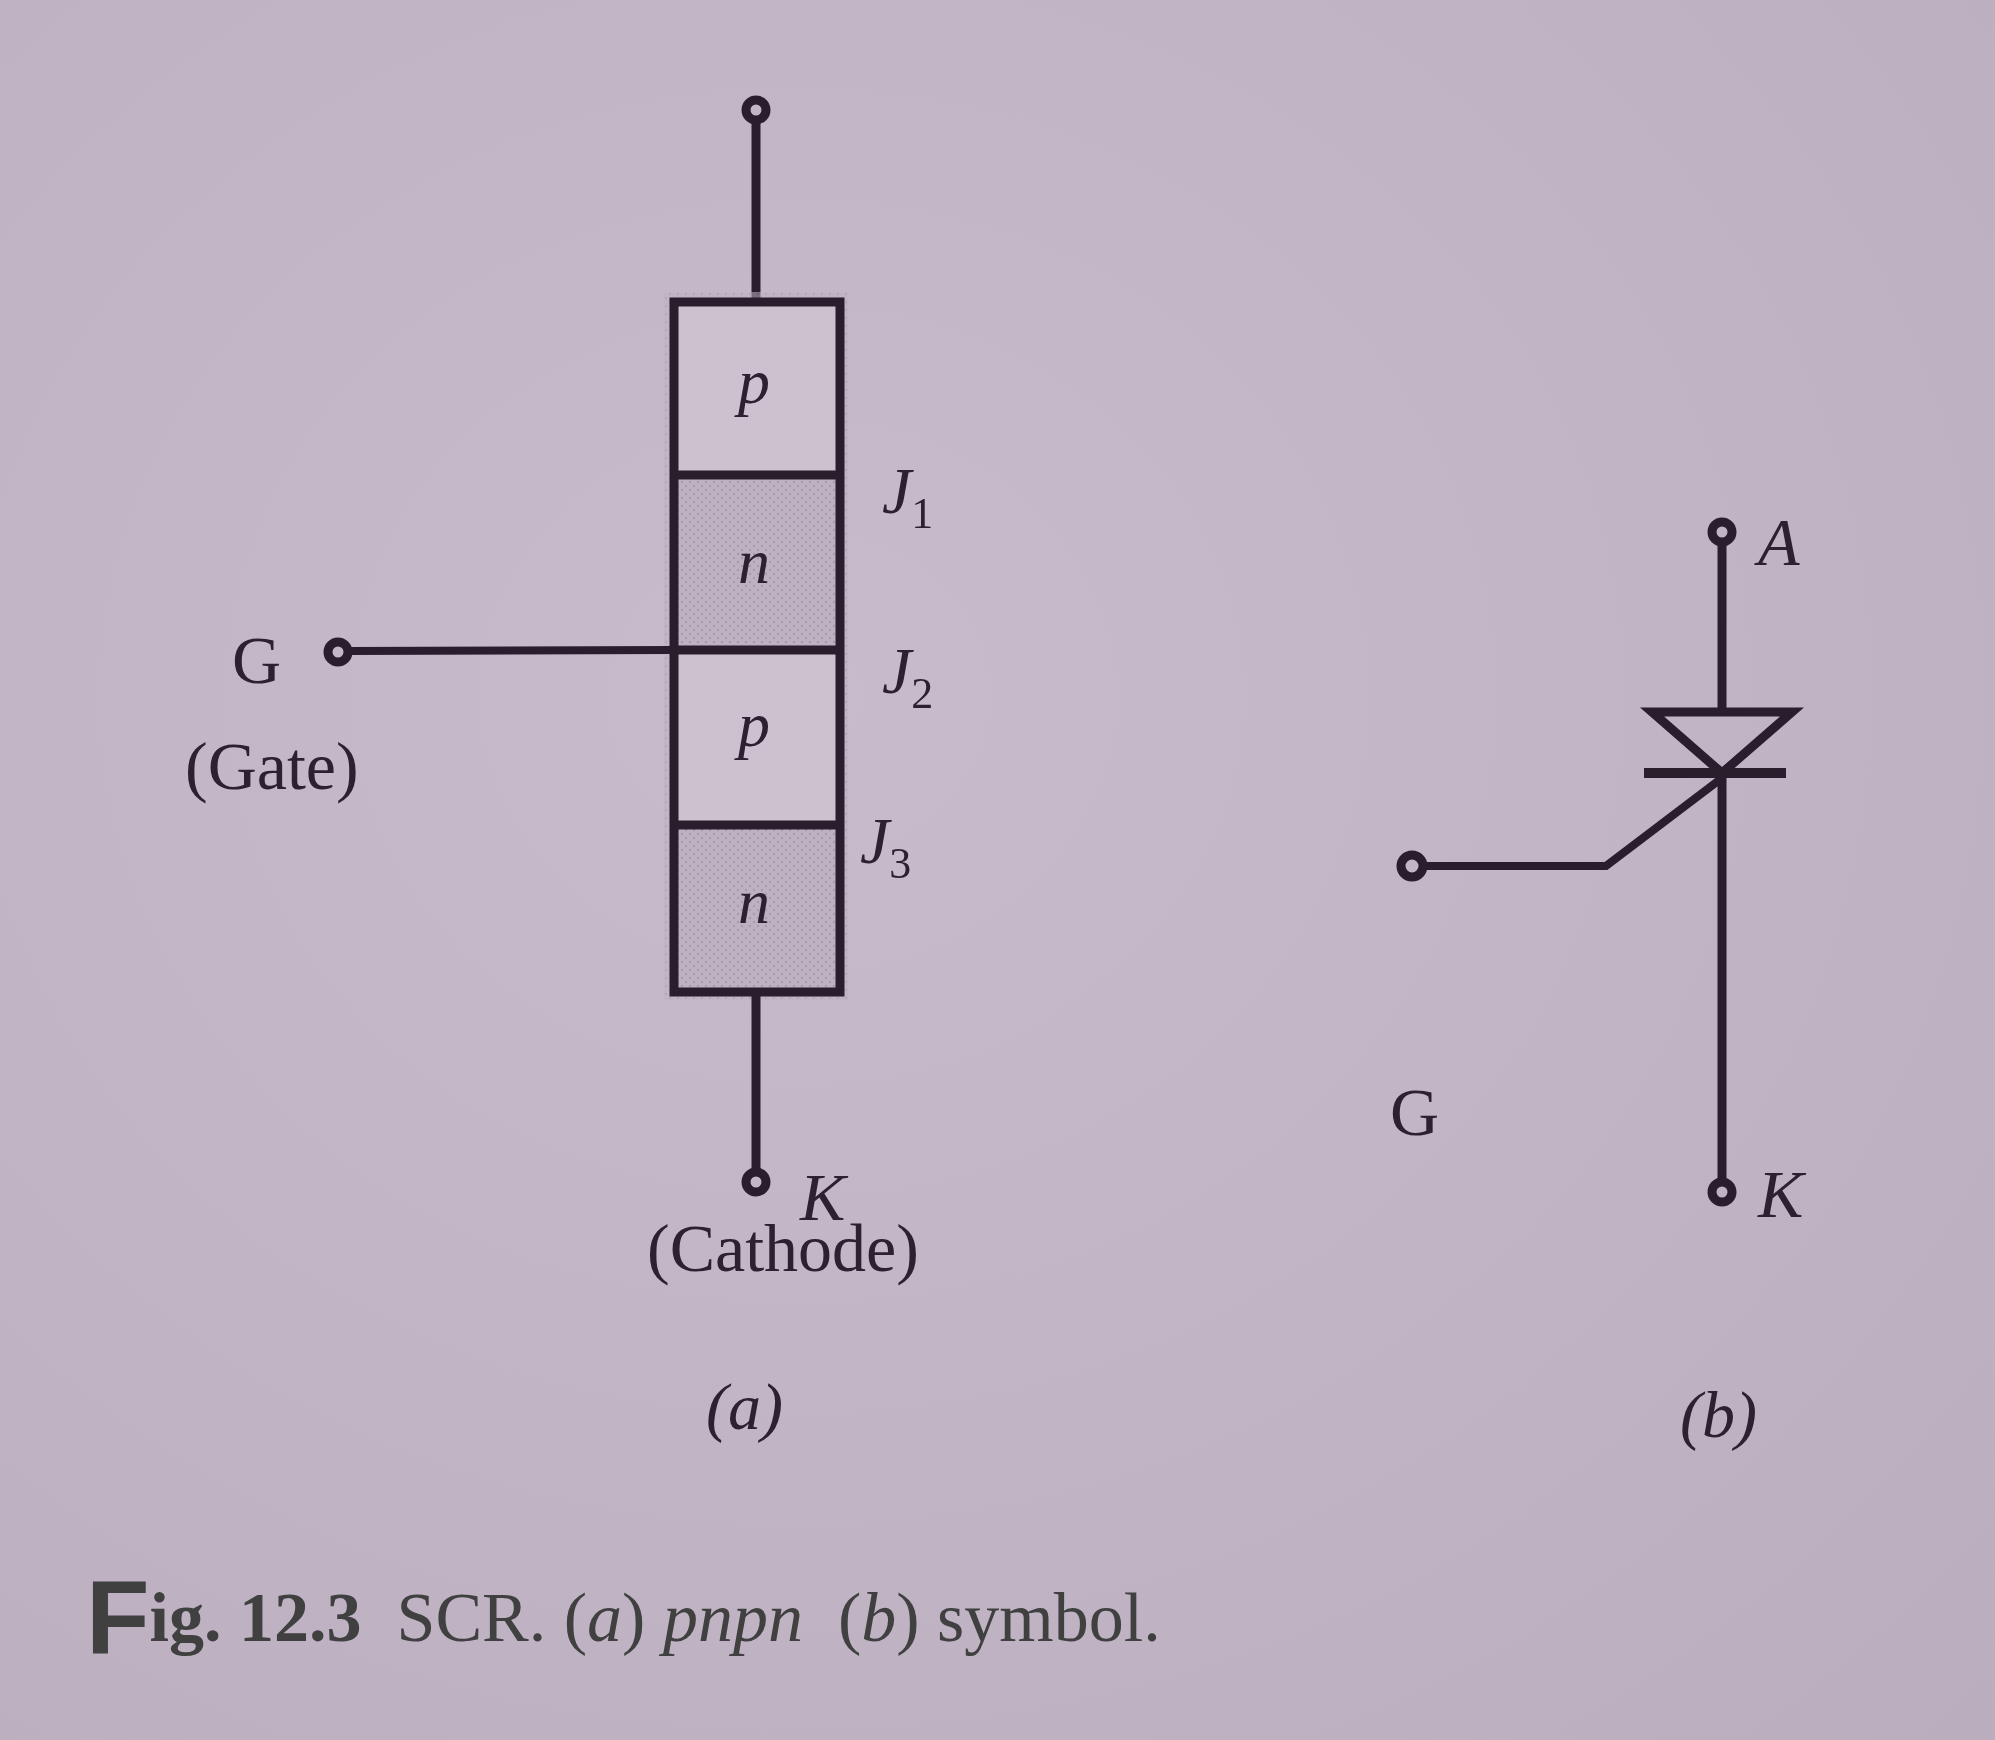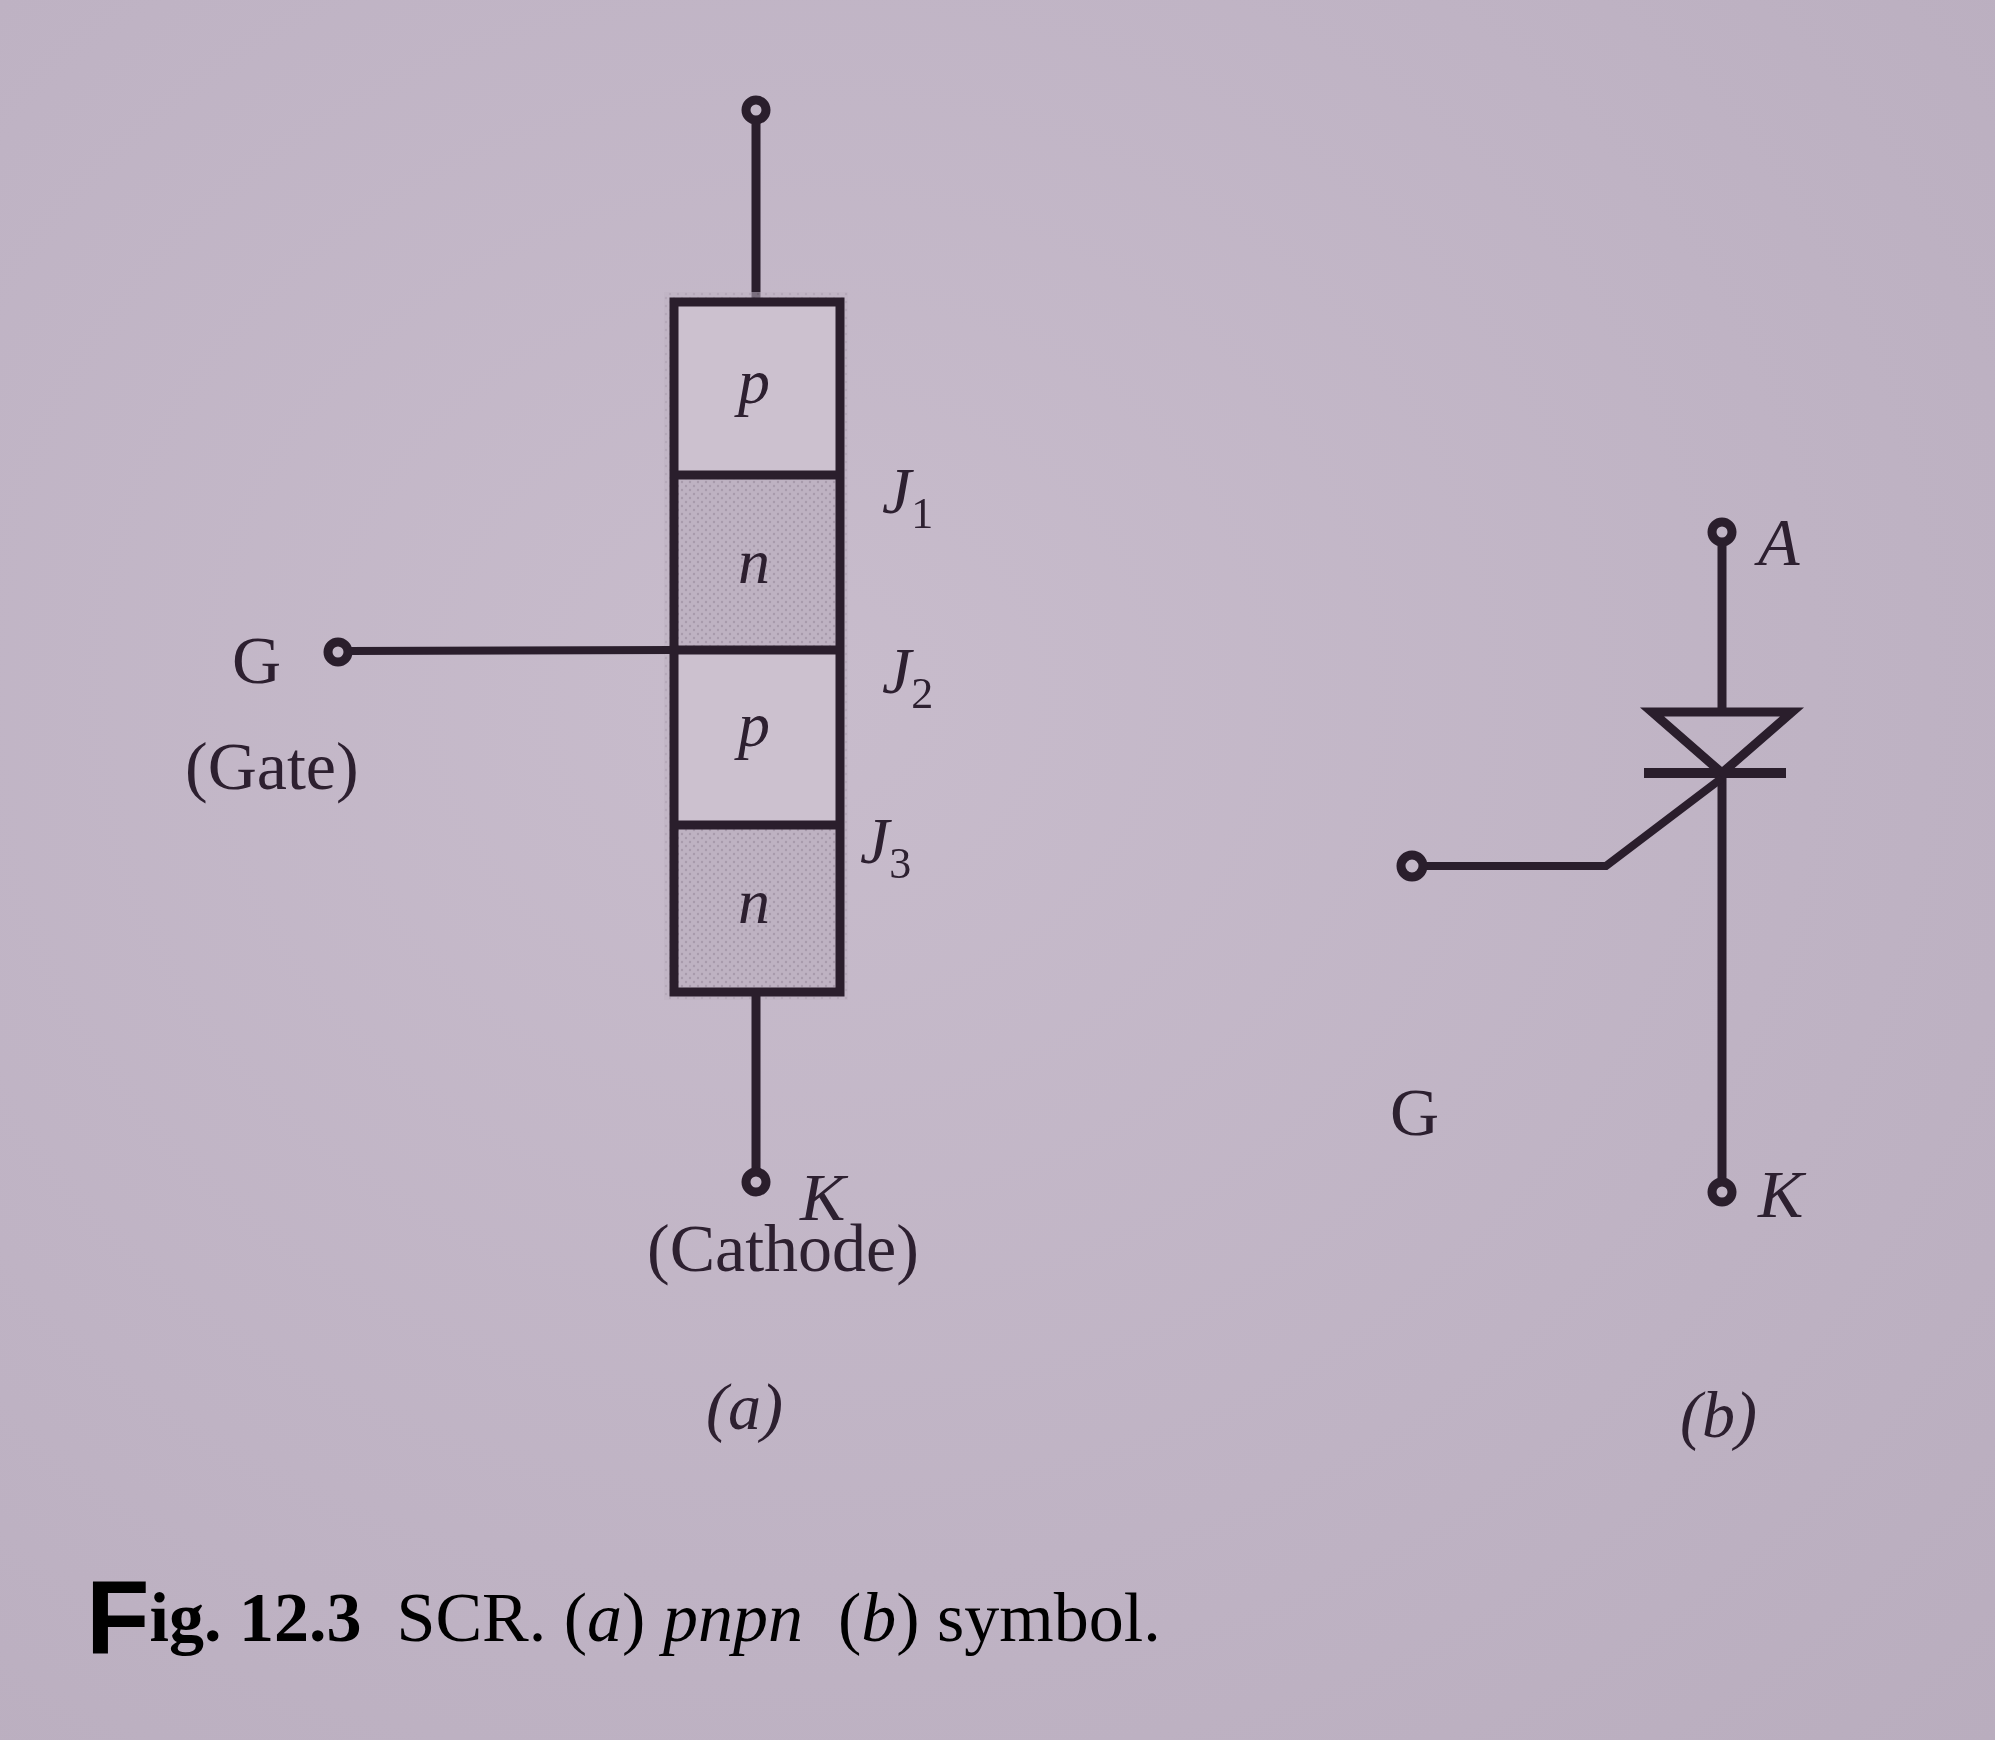--- a/index.html
+++ b/index.html
@@ -15,21 +15,21 @@
   .lbl { position: absolute; white-space: nowrap; line-height: 1; color: #2d2030; }
   .roman { font-family: "Liberation Serif", "DejaVu Serif", serif; }
   .ital { font-family: "Liberation Serif", "DejaVu Serif", serif; font-style: italic; }
   .layer-text { font-size: 64px; }
   .jlbl { font-size: 66px; }
   .jlbl sub { font-size: 44px; font-style: normal; vertical-align: -0.35em; }
   .term { font-size: 68px; }
   .paren { font-size: 66px; }
   .caption {
     position: absolute; left: 86px; top: 1558px; font-size: 70px;
-    font-family: "Liberation Serif", "DejaVu Serif", serif; color: #000000; white-space: nowrap;
+    font-family: "Liberation Serif", "DejaVu Serif", serif; color: #404040; white-space: nowrap;
   }
   .caption .bold { font-weight: bold; }
   .caption .F { font-family: "Liberation Sans", "DejaVu Sans", sans-serif; font-size: 104px; font-weight: bold; vertical-align: -0.12em; }
   .caption .it { font-style: italic; }
 </style>
 </head>
 <body>
 
 <svg class="diagram" width="1995" height="1740" viewBox="0 0 1995 1740">
   <defs>

